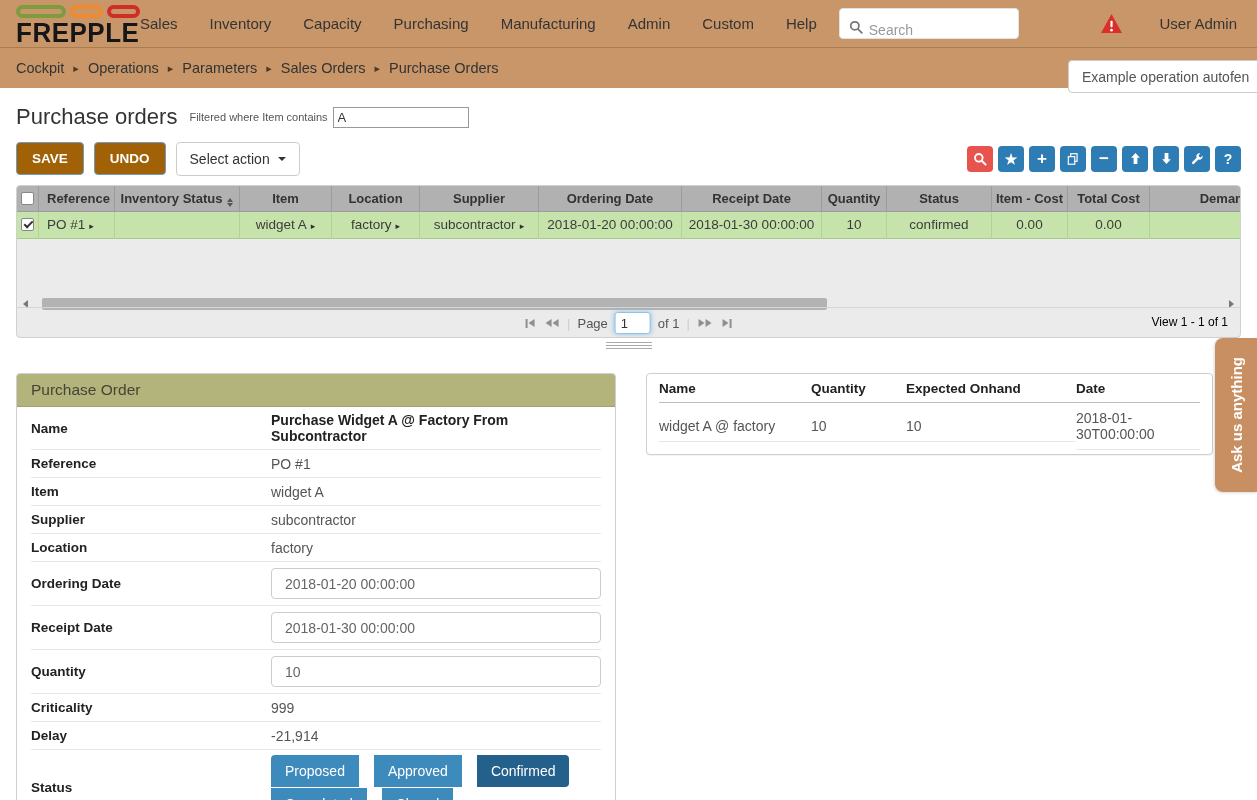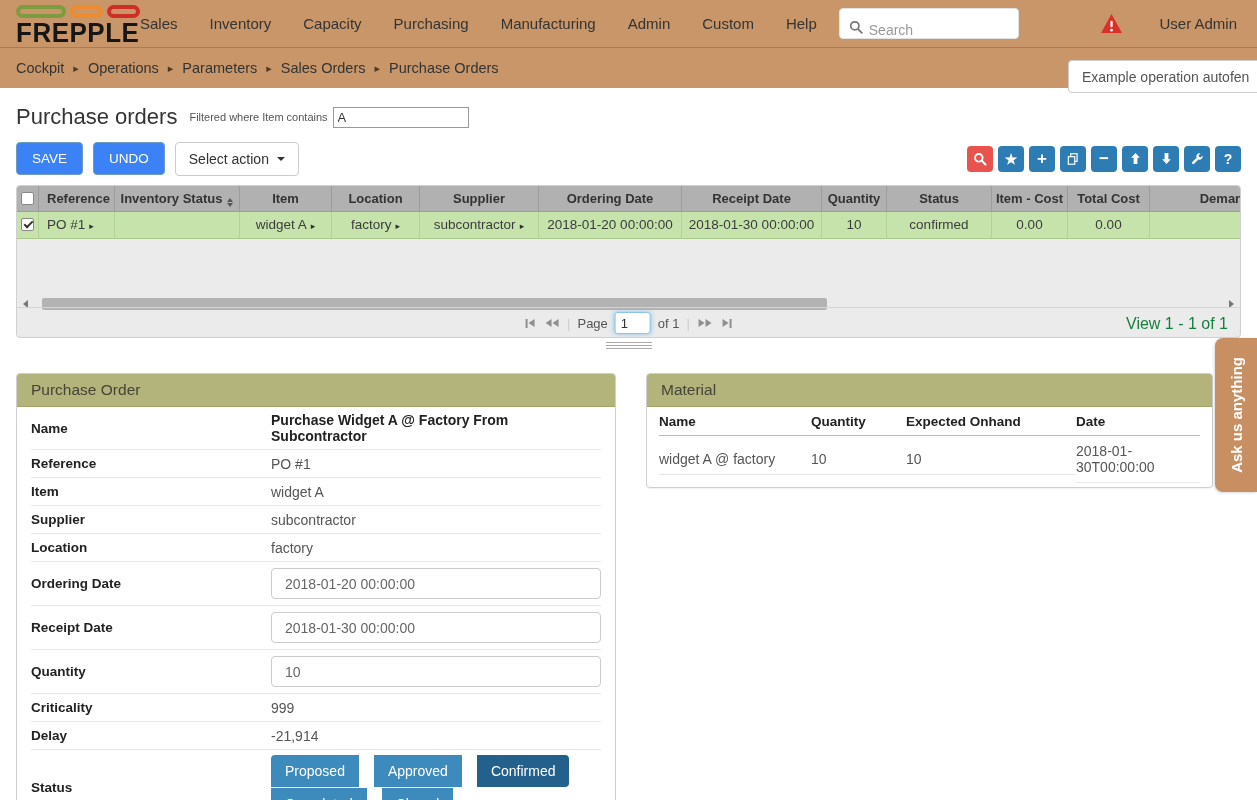--- a/index.html
+++ b/index.html
@@ -31,21 +31,21 @@
   .bc-overlay { position:absolute; left:1068px; top:12px; height:33px; background:#fff; border:1px solid #ccc; border-radius:4px; display:flex; align-items:center; padding:0 13px; font-size:14px; color:#555; white-space:nowrap; }
 
   
   .content { padding:0 16px; }
   .title-row { margin-top:16px; display:flex; align-items:center; }
   .page-title { font-size:22px; font-weight:400; color:#333; }
   .filter-label { margin-left:12px; font-size:11px; color:#555; }
   .filter-input { margin-left:5px; width:136px; height:21px; border:1px solid #999; font-size:13px; color:#333; padding:0 4px; font-family:inherit; }
 
   .actions-row { margin-top:12px; display:flex; align-items:center; height:33px; }
-  .btn-blue { background:#3b82f6; border:1px solid #6d9cc0; border-radius:4px; color:#fff; font-weight:normal; font-size:13.5px; padding:8px 15px; margin-right:10px; cursor:pointer; font-family:inherit; }
+  .btn-blue { background:#a16207; border:1px solid #6d9cc0; border-radius:4px; color:#fff; font-weight:bold; font-size:13.5px; padding:8px 15px; margin-right:10px; cursor:pointer; font-family:inherit; }
   .btn-white { background:#fff; border:1px solid #ccc; border-radius:4px; color:#333; font-size:14px; padding:8px 13px; display:flex; align-items:center; gap:8px; cursor:pointer; font-family:inherit; }
   .caret-down { width:0; height:0; border-left:4px solid transparent; border-right:4px solid transparent; border-top:4px solid #333; }
   .icon-btns { margin-left:auto; display:flex; gap:5px; }
   .ibtn { width:26px; height:26px; border:none; border-radius:4px; background:#2e7cb4; color:#fff; display:flex; align-items:center; justify-content:center; font-size:14px; font-weight:bold; cursor:pointer; font-family:inherit; }
   .ibtn.red { background:#e8544d; }
   .ibtn svg { display:block; }
 
   
   .grid-box { margin-top:10px; background:#ebebeb; border:1px solid #d0d0d0; border-radius:4px; height:153px; position:relative; overflow:hidden; }
   .grid-scroll { overflow:hidden; height:110px; }
@@ -73,21 +73,21 @@
   .hs-thumb { position:absolute; left:10px; top:0; width:785px; height:12px; background:#b3b3b3; border-radius:2px; cursor:grab; }
 
   .pager-row { position:absolute; left:0; right:0; bottom:0; height:30px; border-top:1px solid #d5d5d5; font-size:13px; color:#555; }
   .pager-center { position:absolute; left:50%; top:0; transform:translateX(-50%); height:30px; display:flex; align-items:center; gap:7px; }
   .pg-btn { display:flex; align-items:center; gap:1px; cursor:pointer; padding:2px; }
   .pg-bar { width:2px; height:9px; background:#8f8f8f; }
   .pg-tl { width:0; height:0; border-top:4.5px solid transparent; border-bottom:4.5px solid transparent; border-right:6px solid #8f8f8f; }
   .pg-tr { width:0; height:0; border-top:4.5px solid transparent; border-bottom:4.5px solid transparent; border-left:6px solid #8f8f8f; }
   .pg-sep { color:#ccc; }
   .page-input { width:36px; height:22px; border:1px solid #8ec4e8; border-radius:3px; box-shadow:0 0 5px rgba(102,175,233,.7); font-size:13px; color:#333; padding:0 5px; outline:none; font-family:inherit; }
-  .view-info { position:absolute; right:12px; top:7px; font-size:16px; color:#15803d; }
+  .view-info { position:absolute; right:12px; top:7px; font-size:12px; color:#000000; }
 
   .splitter { width:46px; margin:4px auto 0; display:flex; flex-direction:column; gap:2px; cursor:row-resize; }
   .splitter i { display:block; height:1px; background:#a9a9a9; }
 
   
   .panels { display:flex; margin-top:24px; align-items:flex-start; }
   .panel { background:#fff; border:1px solid #cfcfcf; border-radius:4px; box-shadow:0 1px 1px rgba(0,0,0,.05); }
   .panel-header { background:#b3b37c; border-bottom:1px solid #a2a26a; border-radius:3px 3px 0 0; padding:7px 14px; font-size:15.5px; color:#454536; }
   .po-panel { width:600px; }
   .po-body { padding:0 14px 10px; }
@@ -379,21 +379,20 @@
             <div class="status-line r2">
               <button class="sbtn">Completed</button>
               <button class="sbtn">Closed</button>
             </div>
           </div>
         </div>
       </div>
     </div>
 
     <div class="panel material-panel">
-      <div class="panel-header">Material</div>
       <div class="mat-body">
         <div class="mat-row mat-head">
           <div class="mat-cell m0">Name</div>
           <div class="mat-cell m1">Quantity</div>
           <div class="mat-cell m2">Expected Onhand</div>
           <div class="mat-cell m3">Date</div>
         </div>
         <div class="mat-row mat-data">
           <div class="mat-cell m0">widget A @ factory</div>
           <div class="mat-cell m1">10</div>

